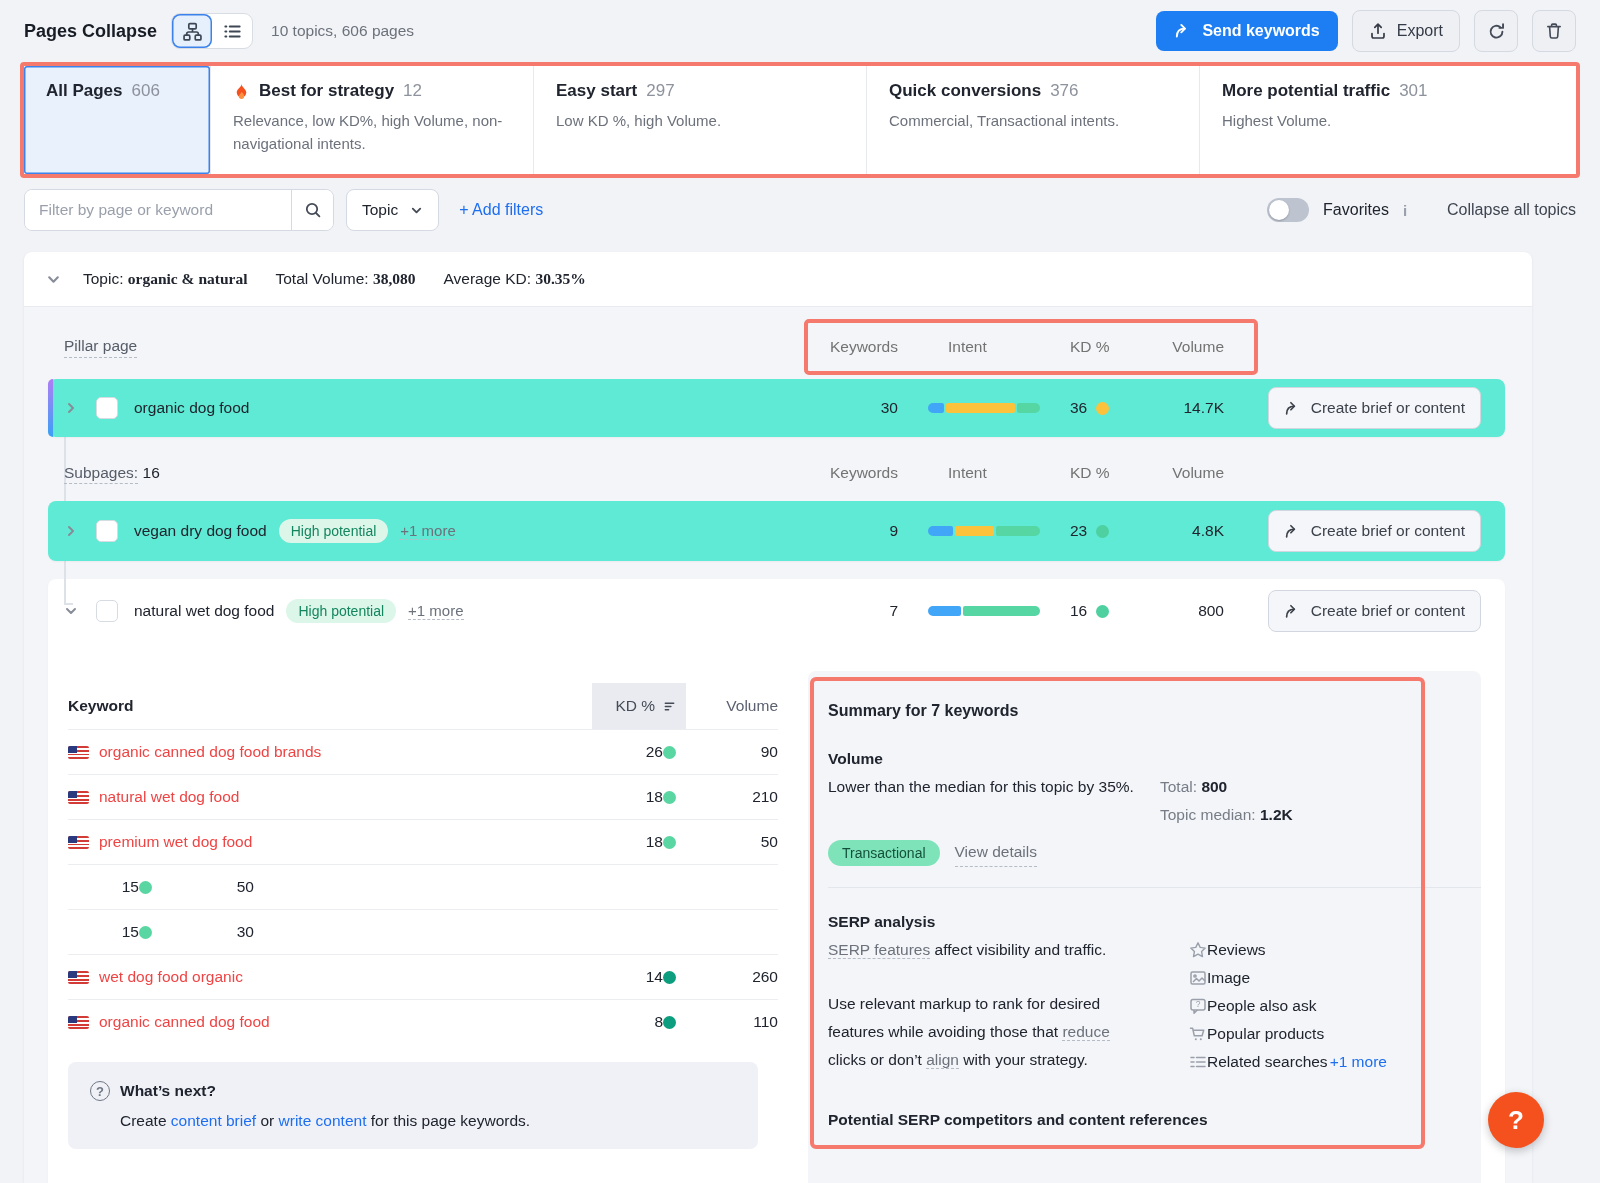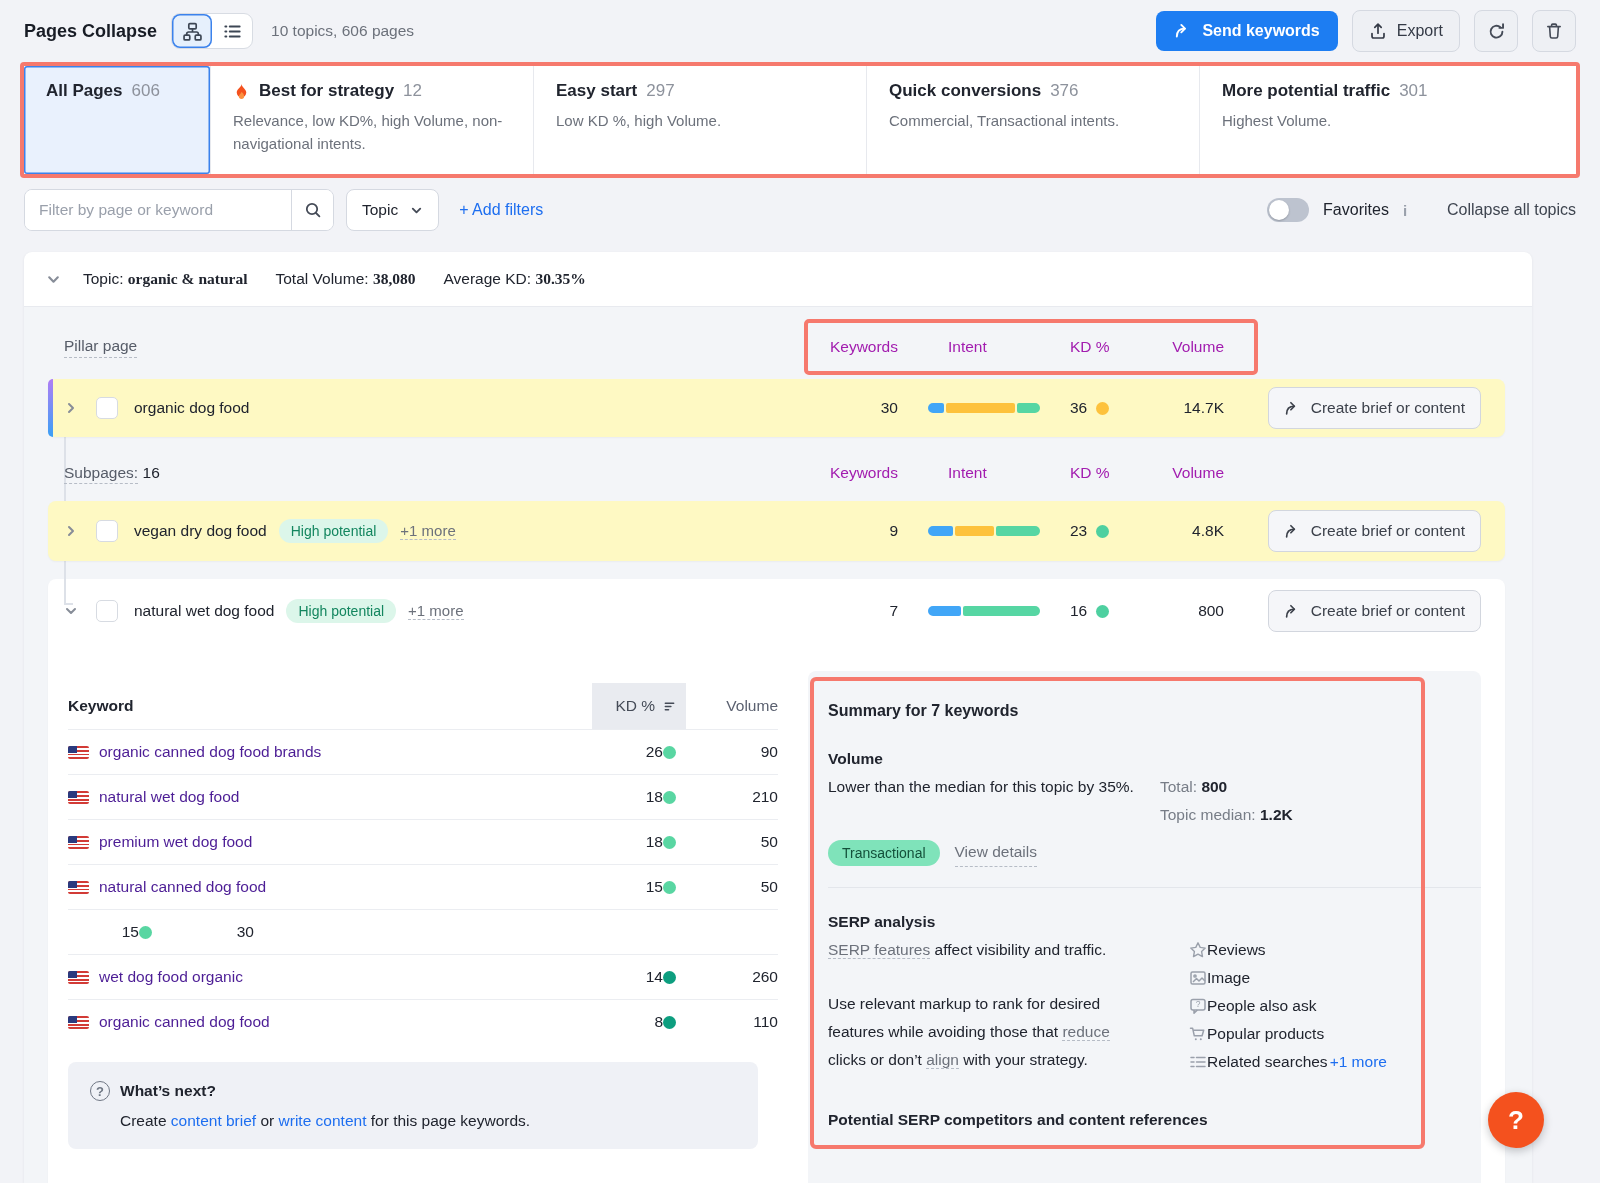--- a/index.html
+++ b/index.html
@@ -51,30 +51,30 @@
   .kv b{font-weight:700;font-family:Liberation Serif, serif;}
 
   .rowsarea{position:relative;padding:0 27px 0 24px;}
   
   .trunk{position:absolute;left:40px;top:96px;width:2px;height:202px;background:#dde1e8;}
   .stub{position:absolute;left:40px;width:9px;height:2px;background:#dde1e8;}
 
   
   .labelrow{height:64px;display:flex;align-items:center;padding:8px 24px 0 16px;position:relative;}
   .dashedlbl{color:#565c68;font-size:15.5px;border-bottom:1px dashed #b6bcc6;padding-bottom:2px;cursor:pointer;}
-  .colheads{margin-left:auto;display:flex;align-items:center;color:#a21caf;font-size:15.5px;}
+  .colheads{margin-left:auto;display:flex;align-items:center;color:#737373;font-size:15.5px;}
   .c-kw{width:130px;text-align:right;}
   .c-int{width:112px;margin-left:30px;}
   .c-kd{width:80px;margin-left:30px;display:flex;align-items:center;gap:9px;}
   .c-vol{width:70px;text-align:right;margin-left:4px;}
   .c-act{width:229px;margin-left:28px;display:flex;justify-content:flex-end;}
   .h-int{padding-left:20px;box-sizing:border-box;}
   .redbox-cols{position:absolute;right:247px;top:12px;width:446px;height:48px;border:4px solid #f6796d;border-radius:5px;pointer-events:none;z-index:5;}
 
-  .rowcard{position:relative;background:#fef9c3;border-radius:8px;display:flex;align-items:center;padding:0 24px 0 16px;box-shadow:0 1px 2px rgba(23,28,38,.04);}
+  .rowcard{position:relative;background:#5eead4;border-radius:8px;display:flex;align-items:center;padding:0 24px 0 16px;box-shadow:0 1px 2px rgba(23,28,38,.04);}
   .rowcard.pillar{height:58px;}
   .rowcard.pillar::before{content:'';position:absolute;left:0;top:0;bottom:0;width:5px;border-radius:8px 0 0 8px;background:linear-gradient(180deg,#b07df5,#3aa0f5);}
   .rowchev{width:26px;color:#878d98;cursor:pointer;flex:0 0 auto;}
   .cbox{width:20px;height:20px;border:1.5px solid #d7dbe2;border-radius:5px;background:#fff;margin-left:6px;cursor:pointer;flex:0 0 auto;}
   .rowname{margin-left:16px;font-size:15.5px;color:#20242e;cursor:pointer;}
   .rowmeta{display:flex;align-items:center;margin-left:12px;gap:12px;}
   .badge-hp{background:#dcf6ea;color:#13865f;font-size:14px;padding:4px 12px;border-radius:12px;white-space:nowrap;}
   .morelink{color:#6c717b;font-size:15px;border-bottom:1px dashed #b6bcc6;cursor:pointer;white-space:nowrap;}
   .rowvals{margin-left:auto;display:flex;align-items:center;font-size:15.5px;color:#20242e;}
   .ibar{display:flex;gap:2px;width:112px;height:10px;}
@@ -91,21 +91,21 @@
   .detail{display:flex;padding:40px 24px 0 20px;align-items:flex-start;}
 
   
   .kwtable{width:710px;font-size:15.5px;}
   .kwhead{display:flex;align-items:center;height:46px;}
   .kwhead .kwh{flex:1;font-weight:700;color:#20242e;}
   .kdhcell{width:94px;height:100%;background:#e9ebf0;display:flex;align-items:center;justify-content:flex-end;gap:8px;padding:0 10px;box-sizing:border-box;color:#454b57;cursor:pointer;}
   .volh{width:92px;text-align:right;color:#5b6170;}
   .kwrow{display:flex;align-items:center;height:44px;border-top:1px solid #ebedf1;}
   .kwname{flex:1;display:flex;align-items:center;gap:10px;}
-  .kwlink{color:#4c1d95;cursor:pointer;}
+  .kwlink{color:#ef4444;cursor:pointer;}
   .flag{width:21px;height:13px;border-radius:2px;position:relative;overflow:hidden;flex:0 0 auto;background:repeating-linear-gradient(180deg,#d23b36 0 1.9px,#ffffff 1.9px 3.8px);}
   .flag::before{content:'';position:absolute;left:0;top:0;width:9px;height:7px;background:#2b3a7e;}
   .kdcell{width:94px;display:flex;align-items:center;justify-content:flex-end;gap:0;padding:0 10px;box-sizing:border-box;}
   .volcell{width:92px;text-align:right;}
 
   .whatsnext{margin-top:18px;background:#eff1f6;border-radius:8px;padding:19px 22px;width:646px;}
   .wn-title{display:flex;align-items:center;gap:10px;font-weight:700;font-size:15.5px;color:#20242e;}
   .qcirc{width:20px;height:20px;border:1.7px solid #6f7784;border-radius:50%;display:flex;align-items:center;justify-content:center;font-size:13px;font-weight:700;color:#6f7784;box-sizing:border-box;}
   .wn-text{margin-top:11px;font-size:15.5px;color:#20242e;padding-left:30px;}
   .bluelink{color:#1d6ef0;cursor:pointer;}
@@ -464,24 +464,20 @@
                   <span class="flag"></span>
                   <span class="kwlink">premium wet dog food</span>
                 </div>
               <div class="kdcell">
                   <span>18</span>
                   <span class="dot" style="background-color: rgb(89, 214, 162);"></span>
                 </div>
               <div class="volcell">50</div>
             </div>
             <div class="kwrow">
-              <div class="kwname">
-                  <span class="flag"></span>
-                  <span class="kwlink">natural canned dog food</span>
-                </div>
               <div class="kdcell">
                   <span>15</span>
                   <span class="dot" style="background-color: rgb(89, 214, 162);"></span>
                 </div>
               <div class="volcell">50</div>
             </div>
             <div class="kwrow">
               <div class="kdcell">
                   <span>15</span>
                   <span class="dot" style="background-color: rgb(89, 214, 162);"></span>

